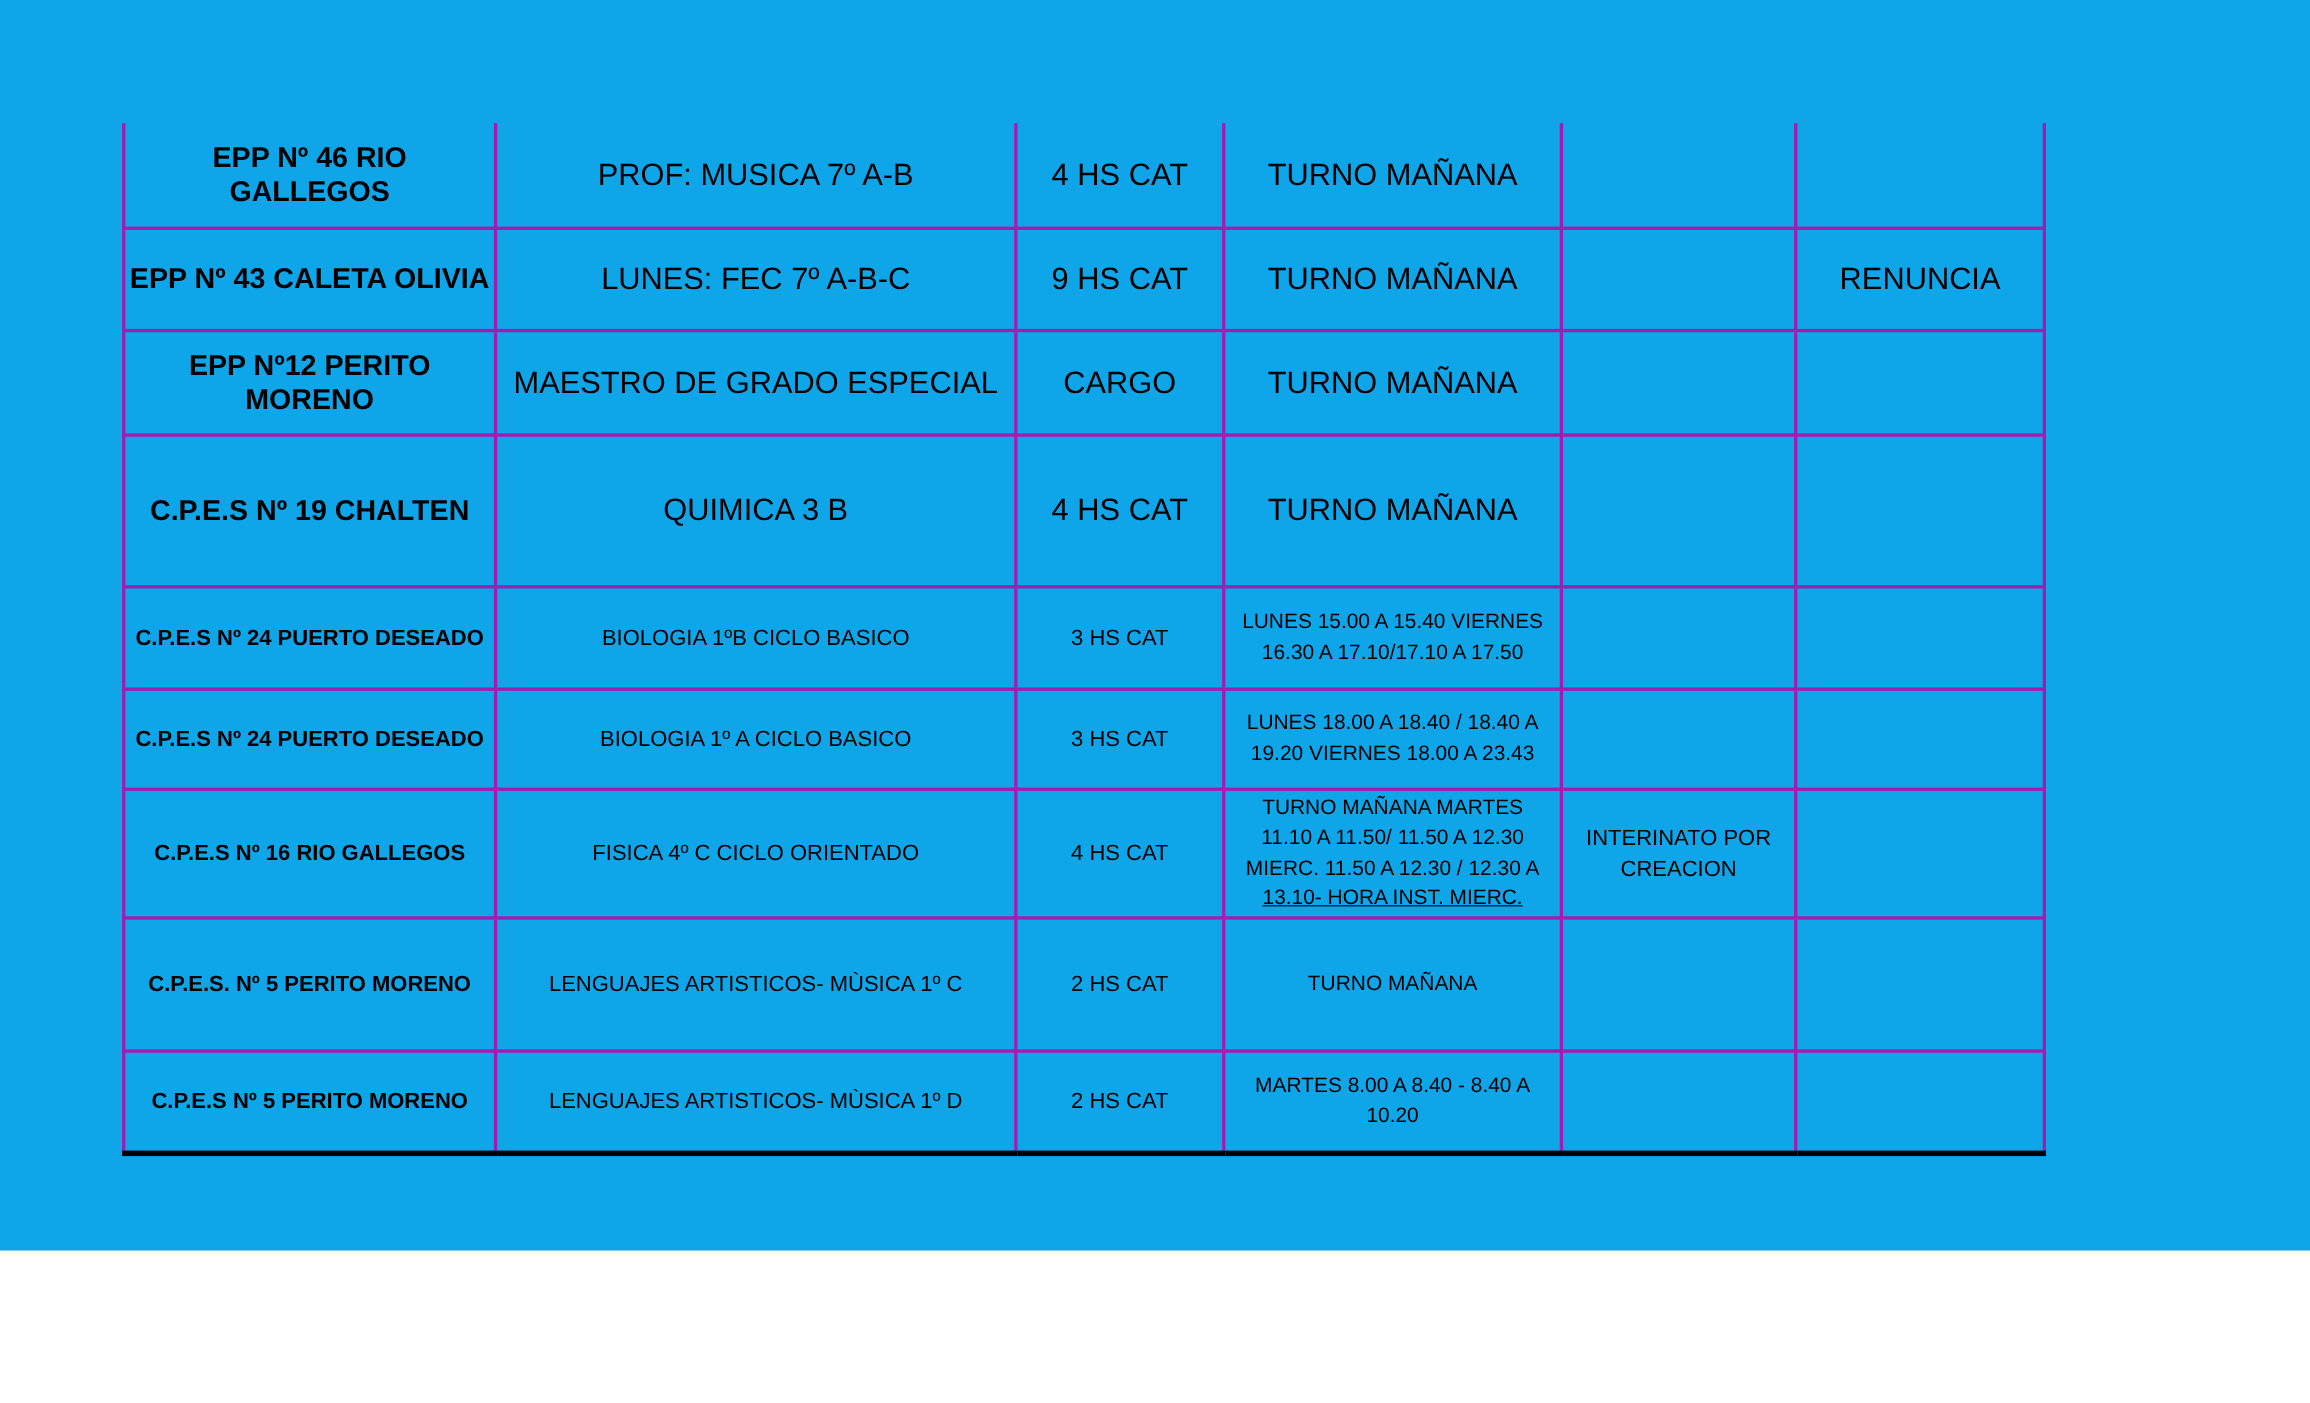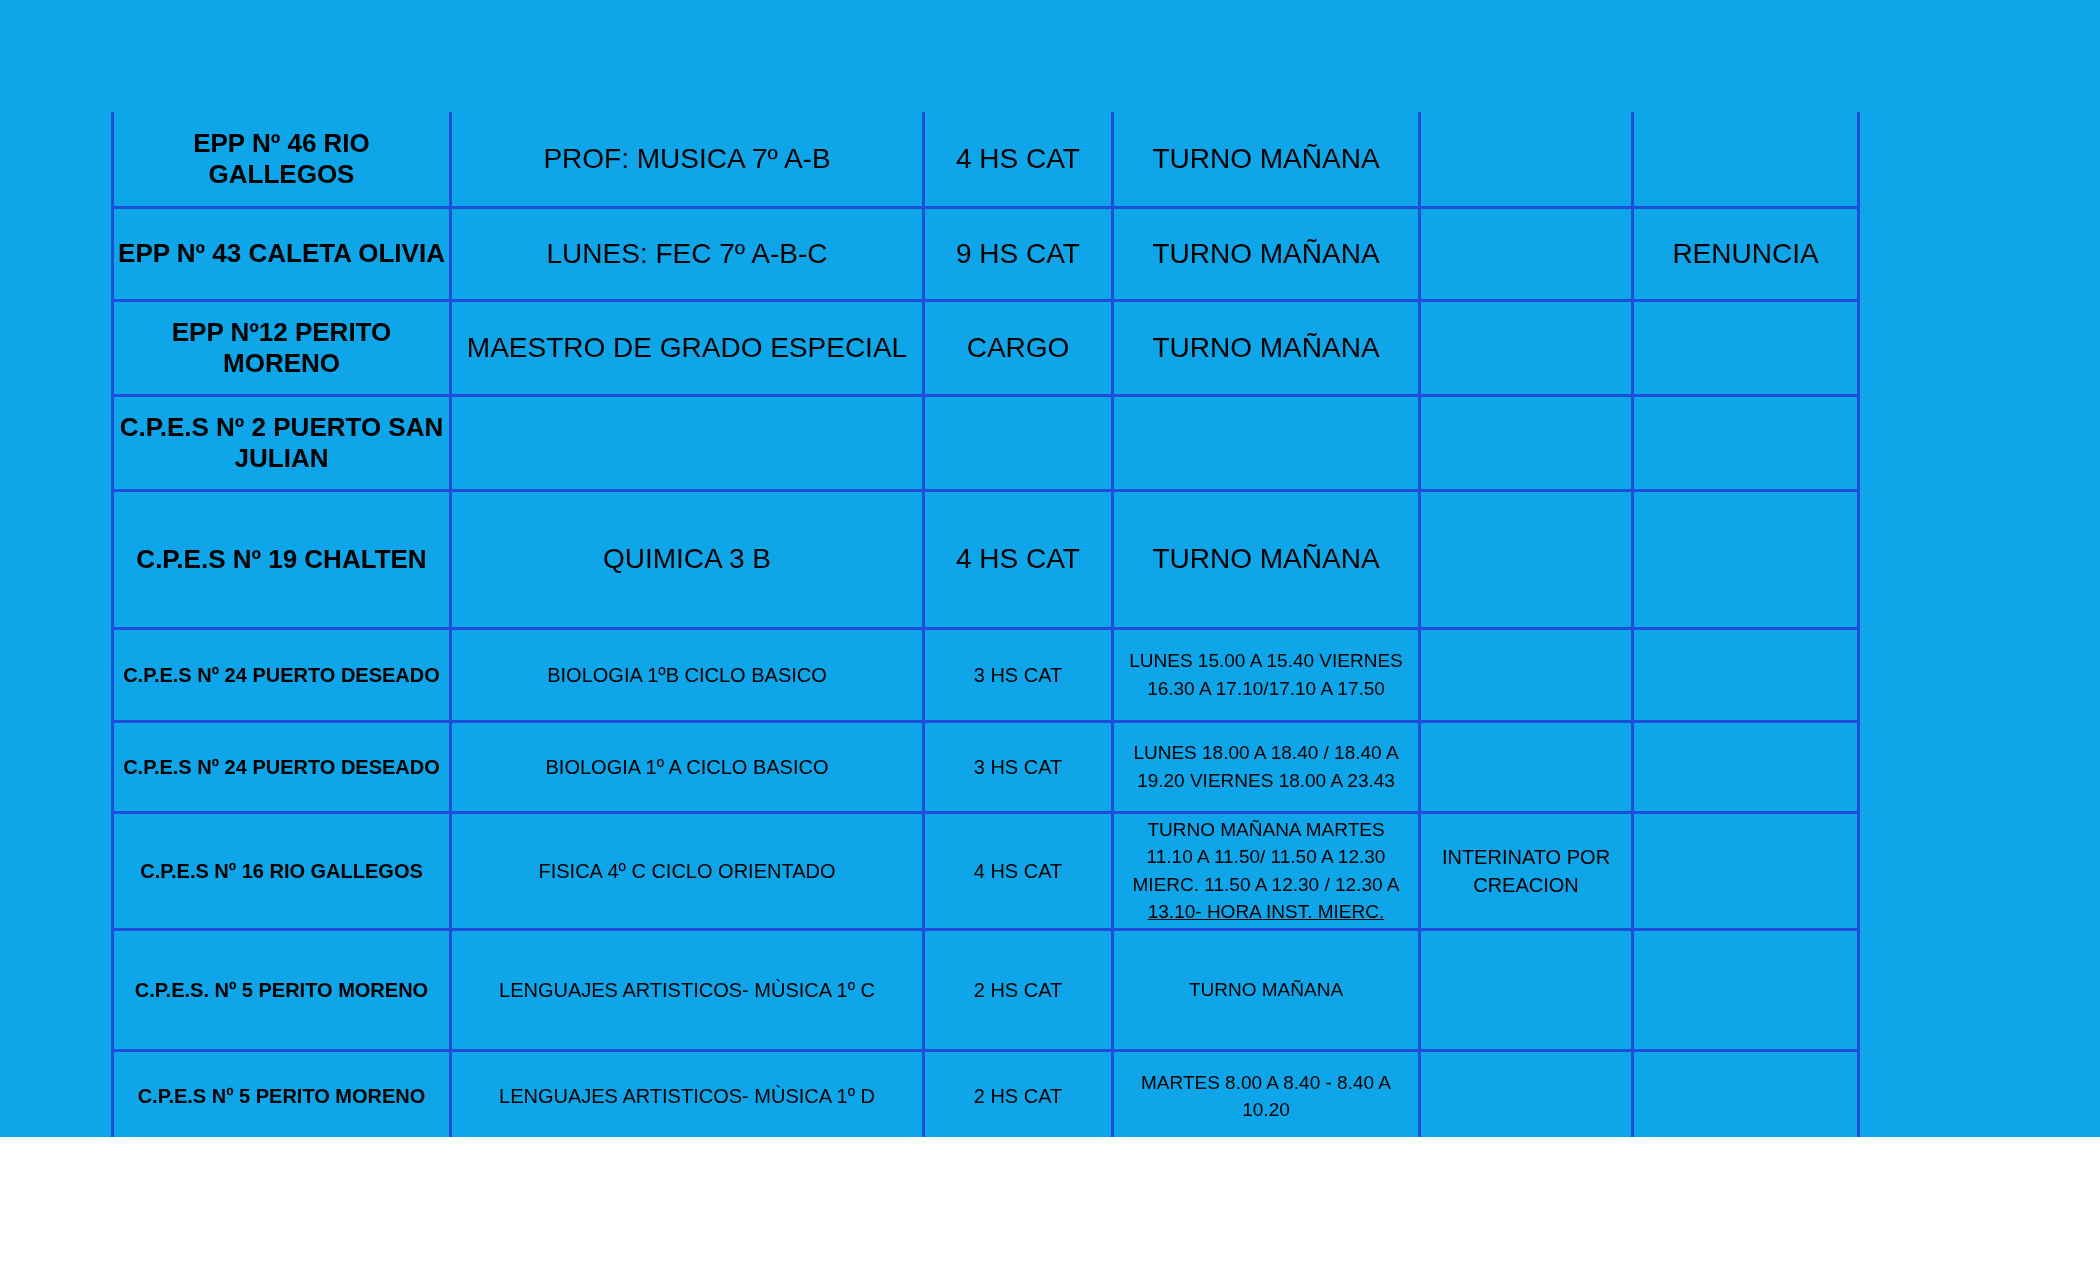--- a/index.html
+++ b/index.html
@@ -18,21 +18,21 @@
   }
   table.grid {
     position: absolute;
     left: 111px;
     top: 112px;
     width: 1746px;
     border-collapse: collapse;
     table-layout: fixed;
   }
   table.grid td {
-    border: 3px solid #1d4ed8;
+    border: 3px solid #a21caf;
     text-align: center;
     vertical-align: middle;
     padding: 2px 4px;
     overflow: hidden;
     word-wrap: break-word;
   }
   
   table.grid tr.first td { border-top: none; }
   
   table.grid tr.last td { border-bottom: 5px solid #000000; }
@@ -97,28 +97,20 @@
 
       <tr class="lg r2">
         <td class="c-school">EPP Nº12 PERITO MORENO</td>
         <td class="c-subject">MAESTRO DE GRADO ESPECIAL</td>
         <td class="c-hours">CARGO</td>
         <td class="c-schedule"><span>TURNO MAÑANA</span><span class="u"></span></td>
         <td class="c-note"></td>
         <td class="c-status"></td>
       </tr>
 
-      <tr class="lg r3">
-        <td class="c-school">C.P.E.S Nº 2 PUERTO SAN JULIAN</td>
-        <td class="c-subject"></td>
-        <td class="c-hours"></td>
-        <td class="c-schedule"><span></span><span class="u"></span></td>
-        <td class="c-note"></td>
-        <td class="c-status"></td>
-      </tr>
 
       <tr class="lg r4">
         <td class="c-school">C.P.E.S Nº 19  CHALTEN</td>
         <td class="c-subject">QUIMICA 3 B</td>
         <td class="c-hours">4 HS CAT</td>
         <td class="c-schedule"><span>TURNO MAÑANA</span><span class="u"></span></td>
         <td class="c-note"></td>
         <td class="c-status"></td>
       </tr>
 

